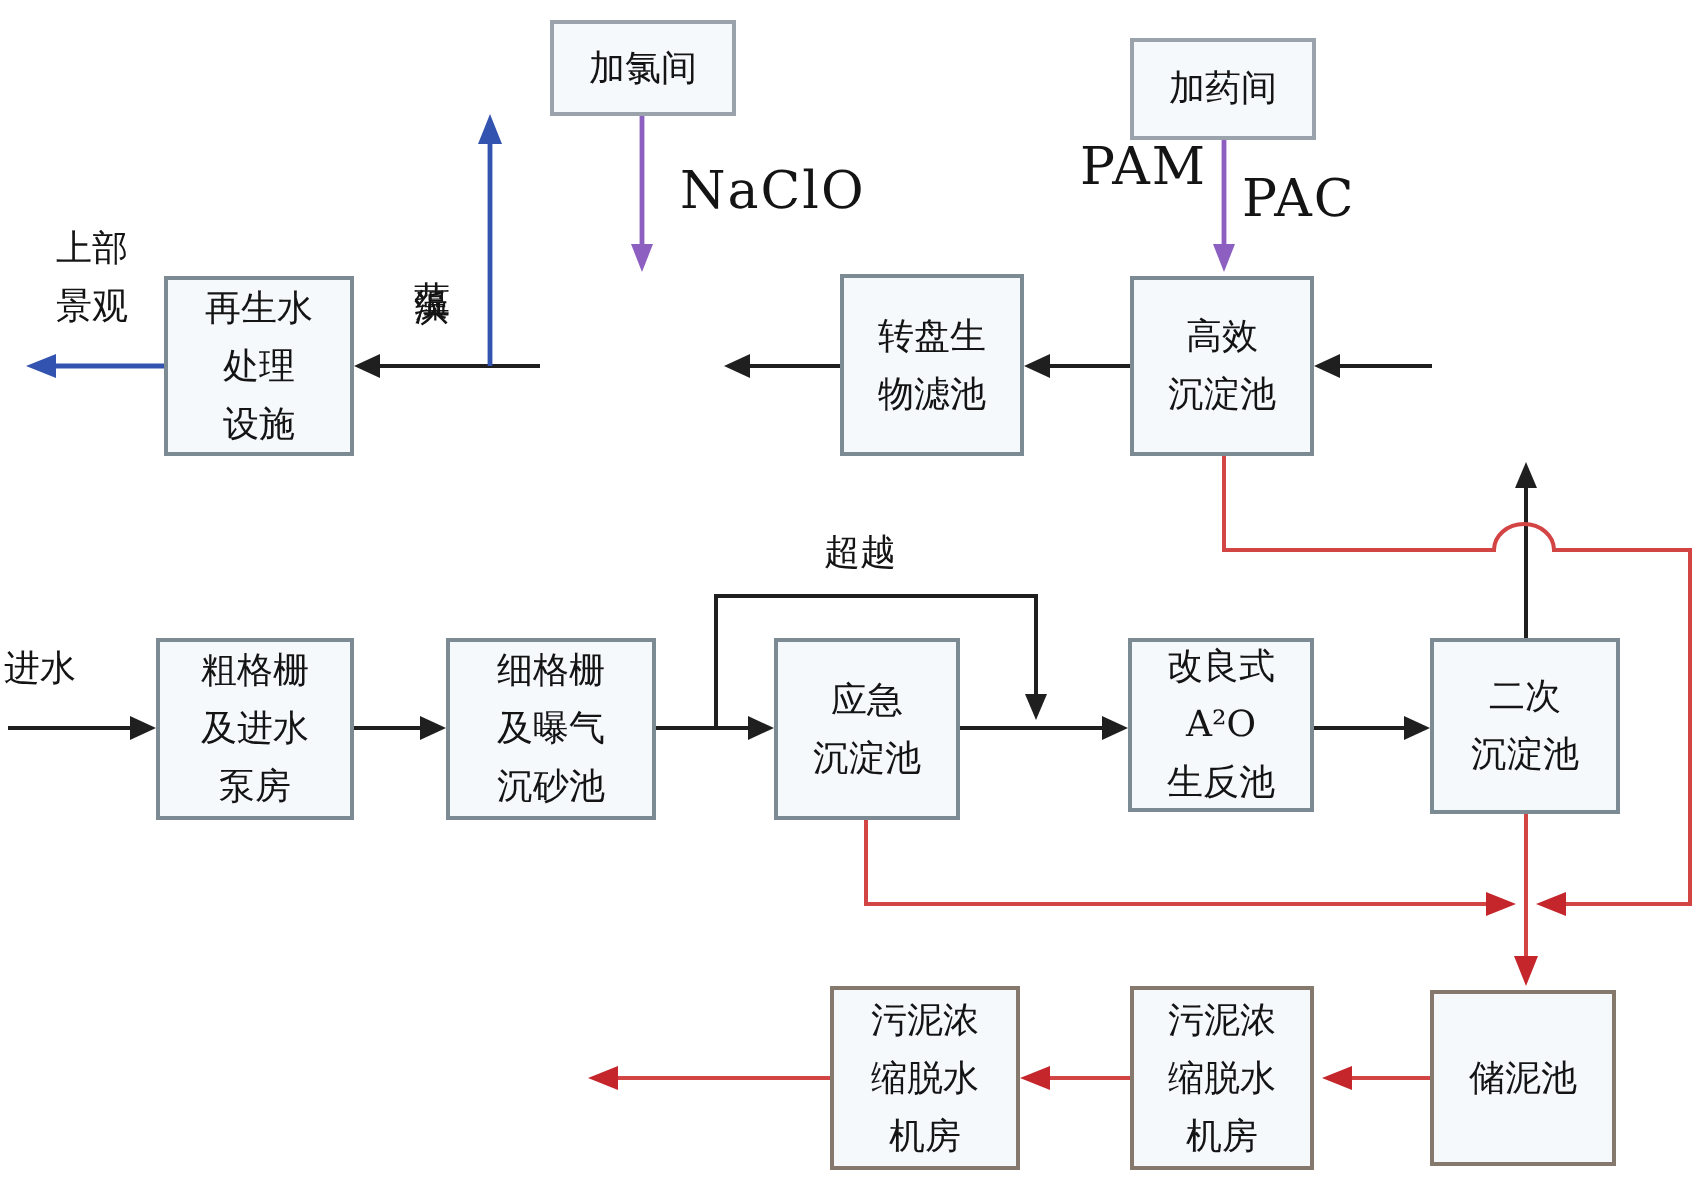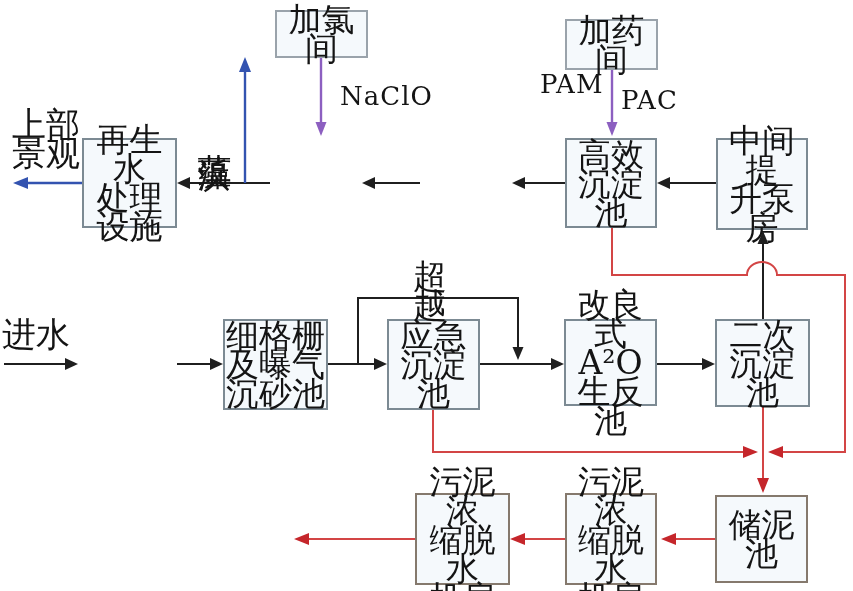--- a/index.html
+++ b/index.html
@@ -22,27 +22,27 @@
   .hk{fill:var(--line-black,#1f1f1f);stroke:none;}
   .hr{fill:var(--arrow-red,#c5262b);stroke:none;}
   .hb{fill:var(--line-blue,#3353b0);stroke:none;}
   .hp{fill:var(--line-purple,#8c5fc0);stroke:none;}
   .box{
     position:absolute;box-sizing:border-box;
     border:2px solid var(--box-border,#7c8a93);
     background:var(--box-fill,#f5f9fc);
     display:flex;align-items:center;justify-content:center;
     text-align:center;white-space:pre-line;
-    font-size:33px;line-height:29px;
+    font-size:18px;line-height:29px;
   }
   .box.warm{border-color:#85796d;}
   .box.toplite{border-color:#9aa3ab;}
   .label{
     position:absolute;white-space:pre-line;text-align:center;
-    font-size:34px;line-height:29px;
+    font-size:18px;line-height:29px;
   }
   .latin{font-size:26px;letter-spacing:1px;}
   .vert{writing-mode:vertical-rl;text-orientation:upright;letter-spacing:2px;line-height:30px;}
 </style>
 </head>
 <body>
 
 <div id="stage">
 
   <svg id="wires" viewBox="0 0 853 591" xmlns="http://www.w3.org/2000/svg">
@@ -136,25 +136,28 @@
         <path class="hr" d="M294 539 L309 533 L309 545 Z"></path>
     </g>
   </svg>
 
   <div class="box toplite" style="left:275px;top:10px;width:93px;height:48px">加氯间</div>
   <div class="box toplite" style="left:565px;top:19px;width:93px;height:51px">加药间</div>
 
   <div class="box" style="left:82px;top:138px;width:95px;height:90px">再生水
 处理
 设施</div>
+  <div class="box" style="left:420px;top:137px;width:92px;height:91px">转盘生
+物滤池</div>
   <div class="box" style="left:565px;top:138px;width:92px;height:90px">高效
 沉淀池</div>
-  <div class="box" style="left:716px;top:138px;width:92px;height:92px">中间提
-升泵房</div>
 
+  <div class="box" style="left:78px;top:319px;width:99px;height:91px">粗格栅
+及进水
+泵房</div>
   <div class="box" style="left:223px;top:319px;width:105px;height:91px">细格栅
 及曝气
 沉砂池</div>
   <div class="box" style="left:387px;top:319px;width:93px;height:91px">应急
 沉淀池</div>
   <div class="box" style="left:564px;top:319px;width:93px;height:87px">改良式
 A²O
 生反池</div>
   <div class="box" style="left:715px;top:319px;width:95px;height:88px">二次
 沉淀池</div>

